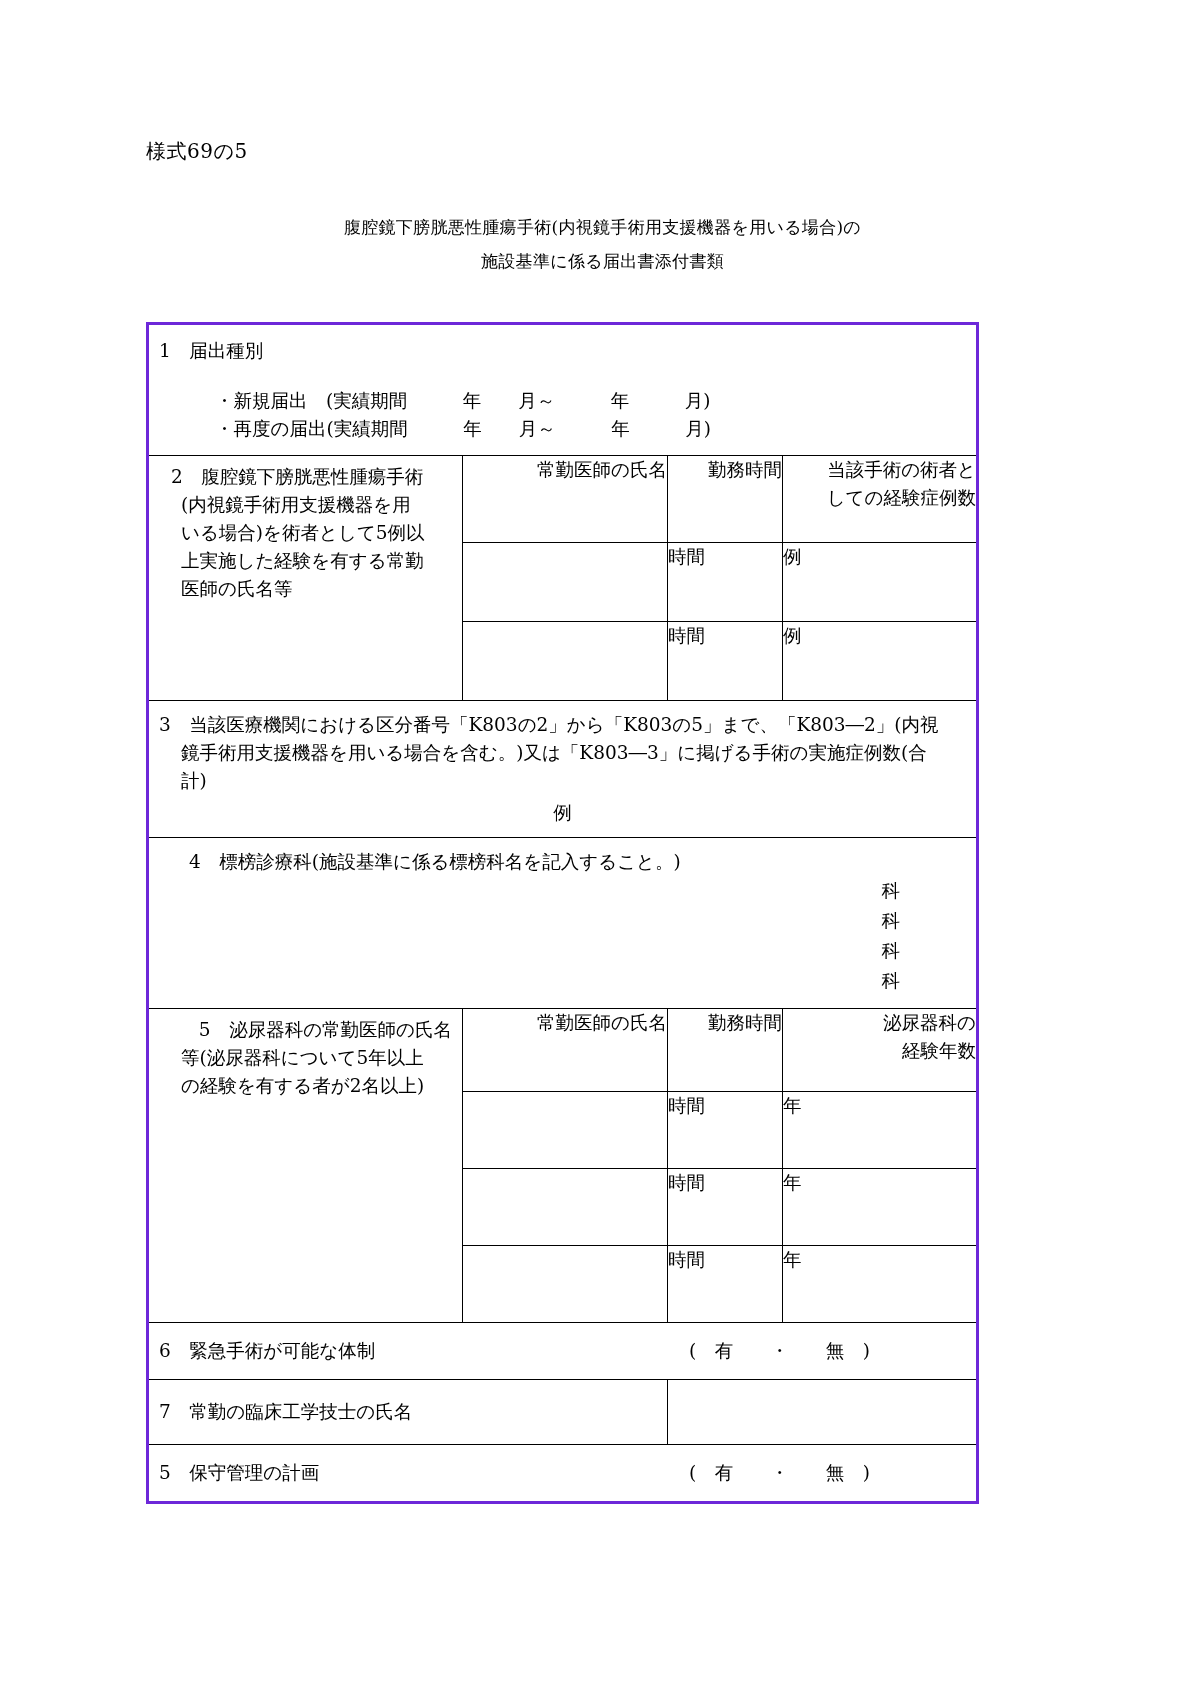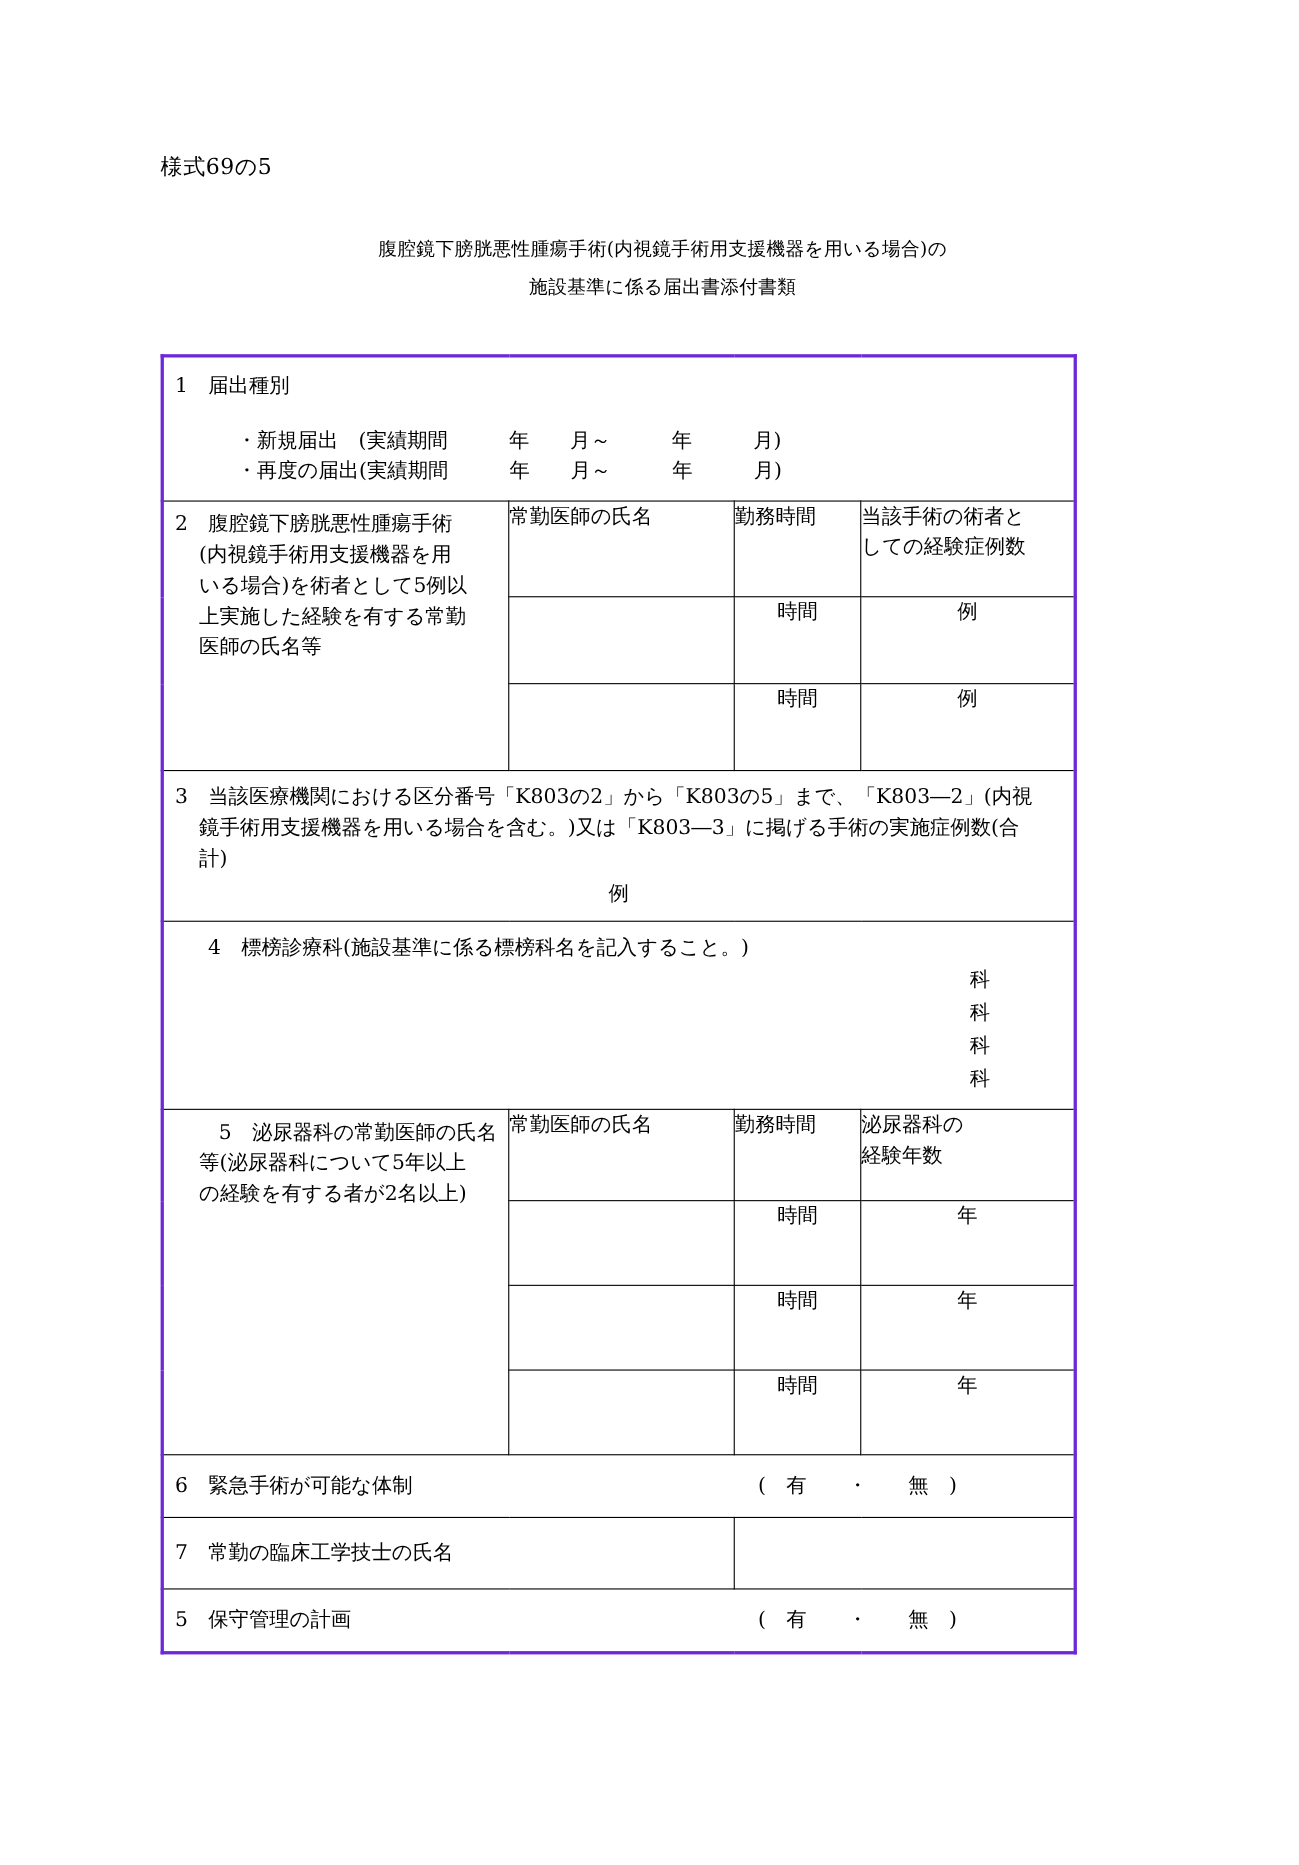--- a/index.html
+++ b/index.html
@@ -62,39 +62,39 @@
   }
   .pad {
     padding: 7px 10px 9px 10px;
   }
   .sec-num-line {
     display: block;
     white-space: pre;
   }
 
   .hdr {
-    text-align: left;
+    text-align: right;
     vertical-align: middle;
     font-size: 18.5px;
     line-height: 28px;
     padding: 10px 4px;
   }
   .unit-right {
-    text-align: center;
+    text-align: left;
     vertical-align: middle;
     padding-right: 14px;
     font-size: 18.5px;
     margin-top: 17px;
   }
 
   .sec1 .pad { padding-top: 10px; padding-bottom: 10px; }
   .bullet-line { display: block; white-space: pre; padding-left: 56px; }
 
   .sec2-left { font-size: 18.5px; line-height: 29px; }
-  .sec2-left .l1 { display:block; white-space: pre; }
+  .sec2-left .l1 { display:block; white-space: pre; margin-left: 12px; }
   .sec2-left .lx { display:block; padding-left: 22px; }
 
   .sec3 { font-size: 18.5px; line-height: 31px; }
   .sec3 .l1 { display:block; white-space: pre; }
   .sec3 .lx { display:block; padding-left: 22px; }
   .sec3 .ex { display:block; text-align:center; padding-top: 4px; }
 
   .sec4 .l1 { display:block; white-space: pre; }
   .ka-list { text-align: right; padding-right: 66px; line-height: 30px; }
   .ka-list span { display:block; }

